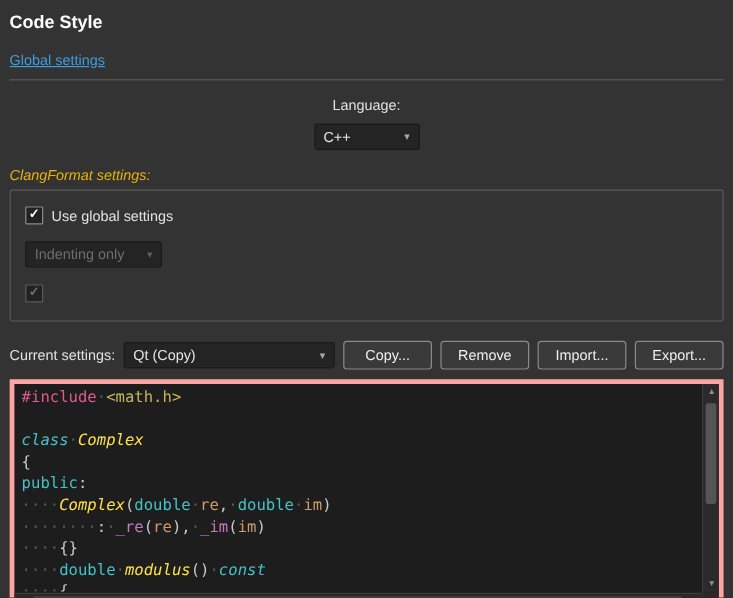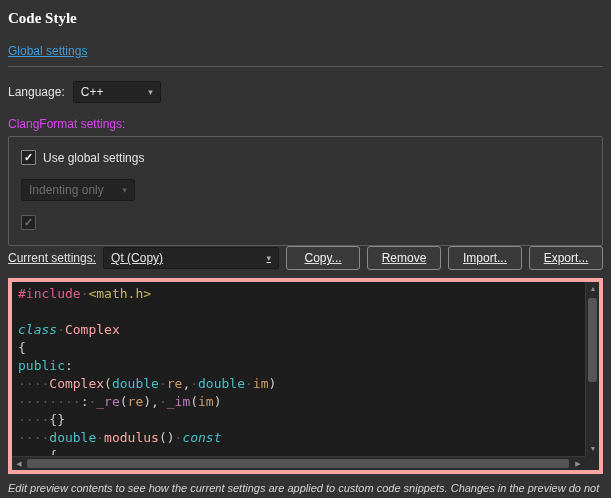--- a/index.html
+++ b/index.html
@@ -2,74 +2,74 @@
 <html><head>
 <meta charset="utf-8">
 <style>
   html,body{margin:0;padding:0;}
   body{
     width:611px;height:498px;overflow:hidden;box-sizing:border-box;
     background:#333333;color:#dcdcdc;
     font-family:"Liberation Sans",sans-serif;
     padding:8px 8px 0 8px;
   }
-  .title{font-size:15px;font-weight:bold;color:#ffffff;margin:2px 0 14px 0;font-family:Liberation Serif, serif;}
+  .title{font-size:15px;font-weight:bold;color:#ffffff;margin:2px 0 14px 0;}
   .link-row{border-bottom:1px solid #5a5a5a;padding-bottom:7px;}
   .link{color:#419bdc;font-size:12px;text-decoration:underline;cursor:pointer;}
   .row{display:flex;align-items:center;}
   .lbl{font-size:12px;color:#e2e2e2;white-space:nowrap;}
-  .language-row{margin-top:14px;gap:8px;}
+  .language-row{margin-top:14px;gap:8px;flex-direction:column;}
   
   .combo{
     height:22px;background:#242424;border:1px solid #1a1a1a;border-radius:2px;
     display:flex;align-items:center;justify-content:space-between;
     padding:0 7px;font-size:12px;color:#e6e6e6;cursor:pointer;box-sizing:border-box;
   }
   .combo .arrow{font-size:9px;color:#a8a8a8;margin-left:10px;}
   .combo-sm{width:88px;}
   .combo-md{width:114px;}
   .combo-lg{width:176px;}
   .combo.disabled{color:#6e6e6e;}
   .combo.disabled .arrow{color:#5e5e5e;}
   
-  .group-label{font-size:12px;margin:14px 0 5px 0;color:#d946ef;}
+  .group-label{font-size:12px;margin:14px 0 5px 0;color:#eab308;font-style:italic;}
   .group-box{border:1px solid #5c5c5c;border-radius:2px;padding:13px 12px 15px 12px;}
   .check-row{display:flex;align-items:center;gap:7px;cursor:pointer;}
   .checkbox{
     width:13px;height:13px;background:#222222;border:1px solid #8a8a8a;border-radius:1px;
     display:flex;align-items:center;justify-content:center;flex:0 0 auto;
   }
   .check-icon{font-size:11px;line-height:11px;color:#ffffff;font-weight:bold;}
   .check-label{font-size:12px;color:#e2e2e2;}
   .check-row.disabled .checkbox{border-color:#5a5a5a;}
   .check-row.disabled .check-icon{color:#6e6e6e;}
   .check-row.disabled .check-label{color:#6e6e6e;}
   .group-box .combo{margin:14px 0 14px 0;text-align:right;}
   
-  .settings-row{margin-top:0;gap:7px;text-decoration:underline;}
+  .settings-row{margin-top:16px;gap:7px;}
   .btn{
     flex:1;height:24px;background:#3a3a3a;border:1px solid #8a8a8a;border-radius:3px;
     color:#f0f0f0;font-size:12px;font-family:"Liberation Sans",sans-serif;cursor:pointer;
     padding:0 4px;white-space:nowrap;
   }
   
   .editor{
     margin-top:8px;height:196px;position:relative;
     background:#1d1d1d;border:4px solid #fca5a5;box-sizing:border-box;overflow:hidden;
   }
   .code{
     position:absolute;left:6px;top:3px;right:16px;bottom:15px;overflow:hidden;
     font-family:"DejaVu Sans Mono",monospace;font-size:13px;line-height:18px;
   }
   .code-line{height:18px;white-space:pre;}
   .tok-pp{color:#e0598f;}
   .tok-inc{color:#c4b55a;}
   .tok-kwi{color:#45c1c9;font-style:italic;}
   .tok-kw{color:#45c1c9;}
-  .tok-fn{color:#fca5a5;}
+  .tok-fn{color:#fde047;font-style:italic;}
   .tok-fld{color:#c07ab8;}
   .tok-par{color:#cf9a6a;}
   .tok-pun{color:#c9c9c9;}
   .tok-ws{color:#5a5a5a;}
   
   .vscroll{
     position:absolute;top:0;right:0;bottom:14px;width:14px;background:#2a2a2a;
     border-left:1px solid #3a3a3a;box-sizing:border-box;
   }
   .hscroll{

